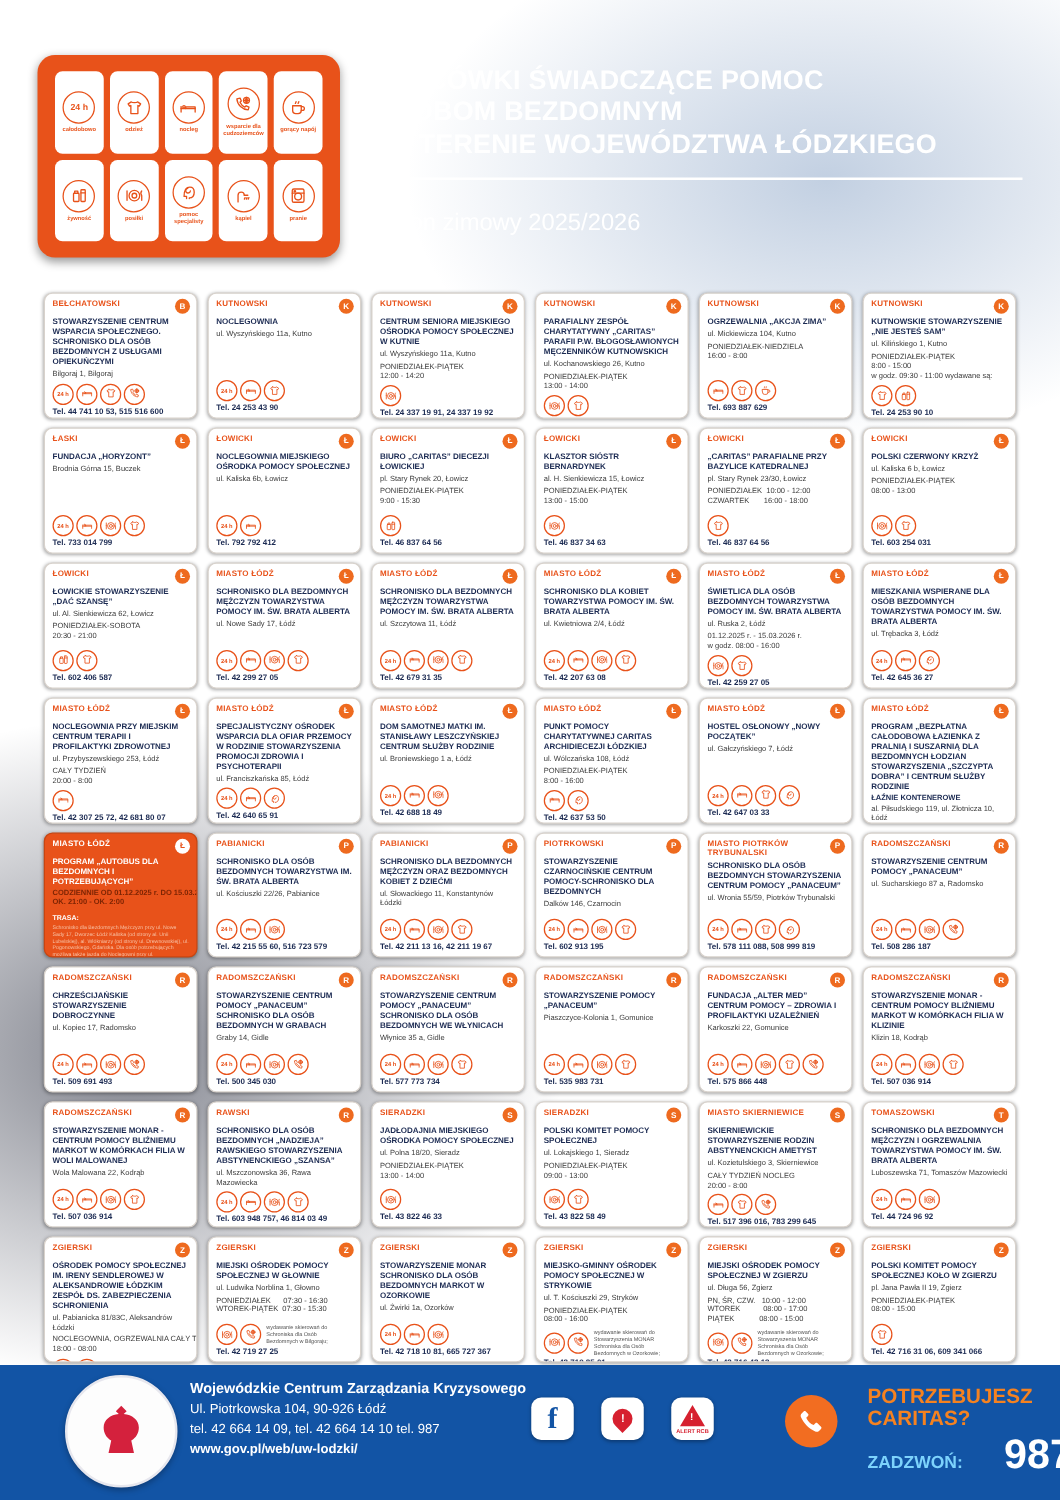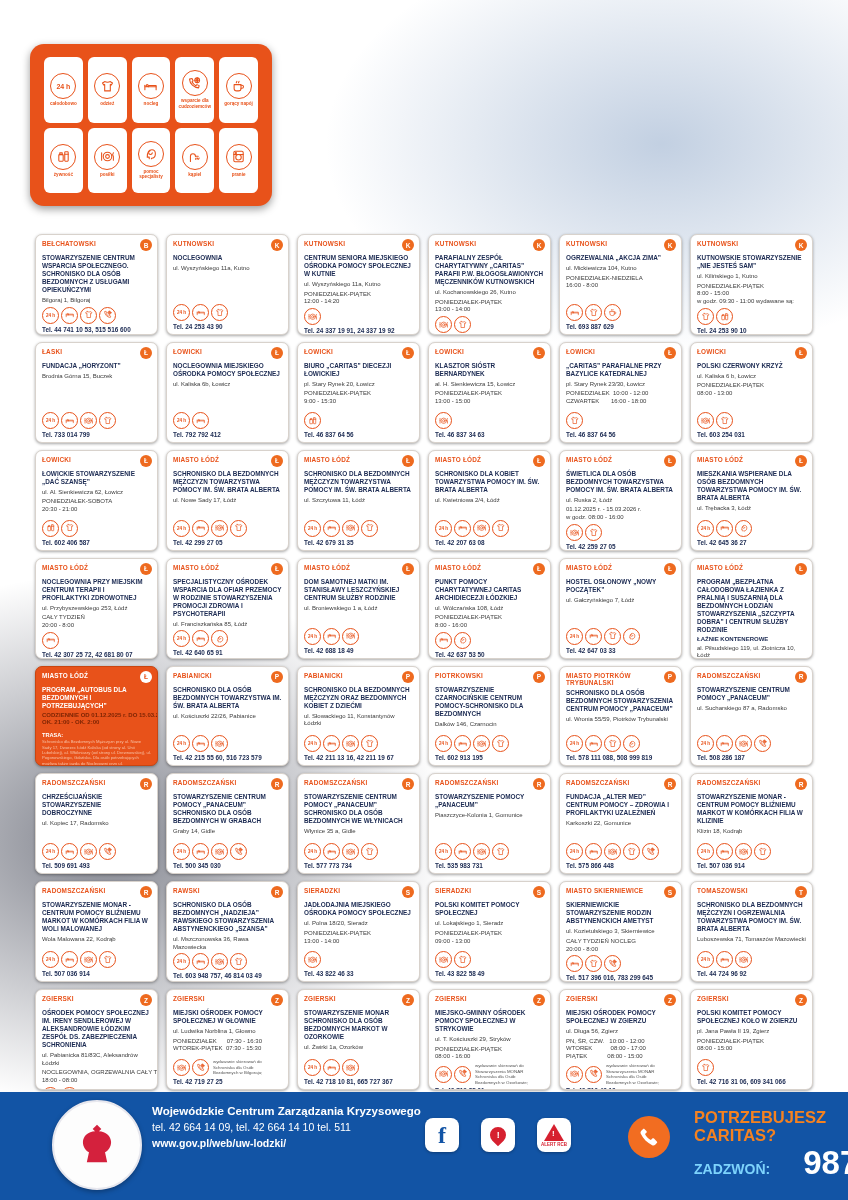--- a/index.html
+++ b/index.html
@@ -180,20 +180,29 @@
               <circle cx="12" cy="13.2" r="4.4"></circle>
               <circle cx="7.8" cy="6.5" r="1"></circle>
               <path d="M4.5 8.8h15"></path>
             </svg>
           </span>
     <span class="llab">pranie</span>
   </div>
       </div>
   </div>
 
+  <div class="head-txt">
+    <div class="head-title">
+      <div>PLACÓWKI ŚWIADCZĄCE POMOC</div>
+      <div>OSOBOM BEZDOMNYM</div>
+      <div>NA TERENIE WOJEWÓDZTWA ŁÓDZKIEGO</div>
+    </div>
+    <div class="head-rule"></div>
+    <div class="head-season">sezon zimowy 2025/2026</div>
+  </div>
 
   <div class="grid" id="cards-grid">
   <div class="card">
     <div class="card-head">
       <span class="county">BEŁCHATOWSKI</span>
       <span class="badge">B</span>
     </div>
     <div class="title">STOWARZYSZENIE CENTRUM WSPARCIA SPOŁECZNEGO. SCHRONISKO DLA OSÓB BEZDOMNYCH Z USŁUGAMI OPIEKUŃCZYMI</div>
 
     <div class="addr">Bilgoraj 1, Bilgoraj</div>
@@ -1774,21 +1783,22 @@
     </div>
 
   <div class="footer">
     <div class="logo">
       <svg viewBox="0 0 24 24">
           <path fill="#d4213d" d="M12 2.6l2 2-1.1 1c3.1.2 5.6 2.2 5.6 5 0 2-1 3.8-2.8 4.8l1 4.6H7.3l1-4.6C6.5 14.4 5.5 12.6 5.5 10.6c0-2.8 2.5-4.8 5.6-5l-1.1-1z"></path>
         </svg>
     </div>
     <div class="f-text">
       <div class="b">Wojewódzkie Centrum Zarządzania Kryzysowego</div>
-      <div>tel. 42 664 14 09, tel. 42 664 14 10 tel. 511</div>
+      <div>Ul. Piotrkowska 104, 90-926 Łódź</div>
+      <div>tel. 42 664 14 09, tel. 42 664 14 10 tel. 987</div>
       <div class="f-web">www.gov.pl/web/uw-lodzki/</div>
     </div>
     <div class="f-icons">
       <div class="fic">
           <span class="fb">f</span>
         </div>
       <div class="fic">
           <span class="drop">
             <span>!</span>
           </span>

